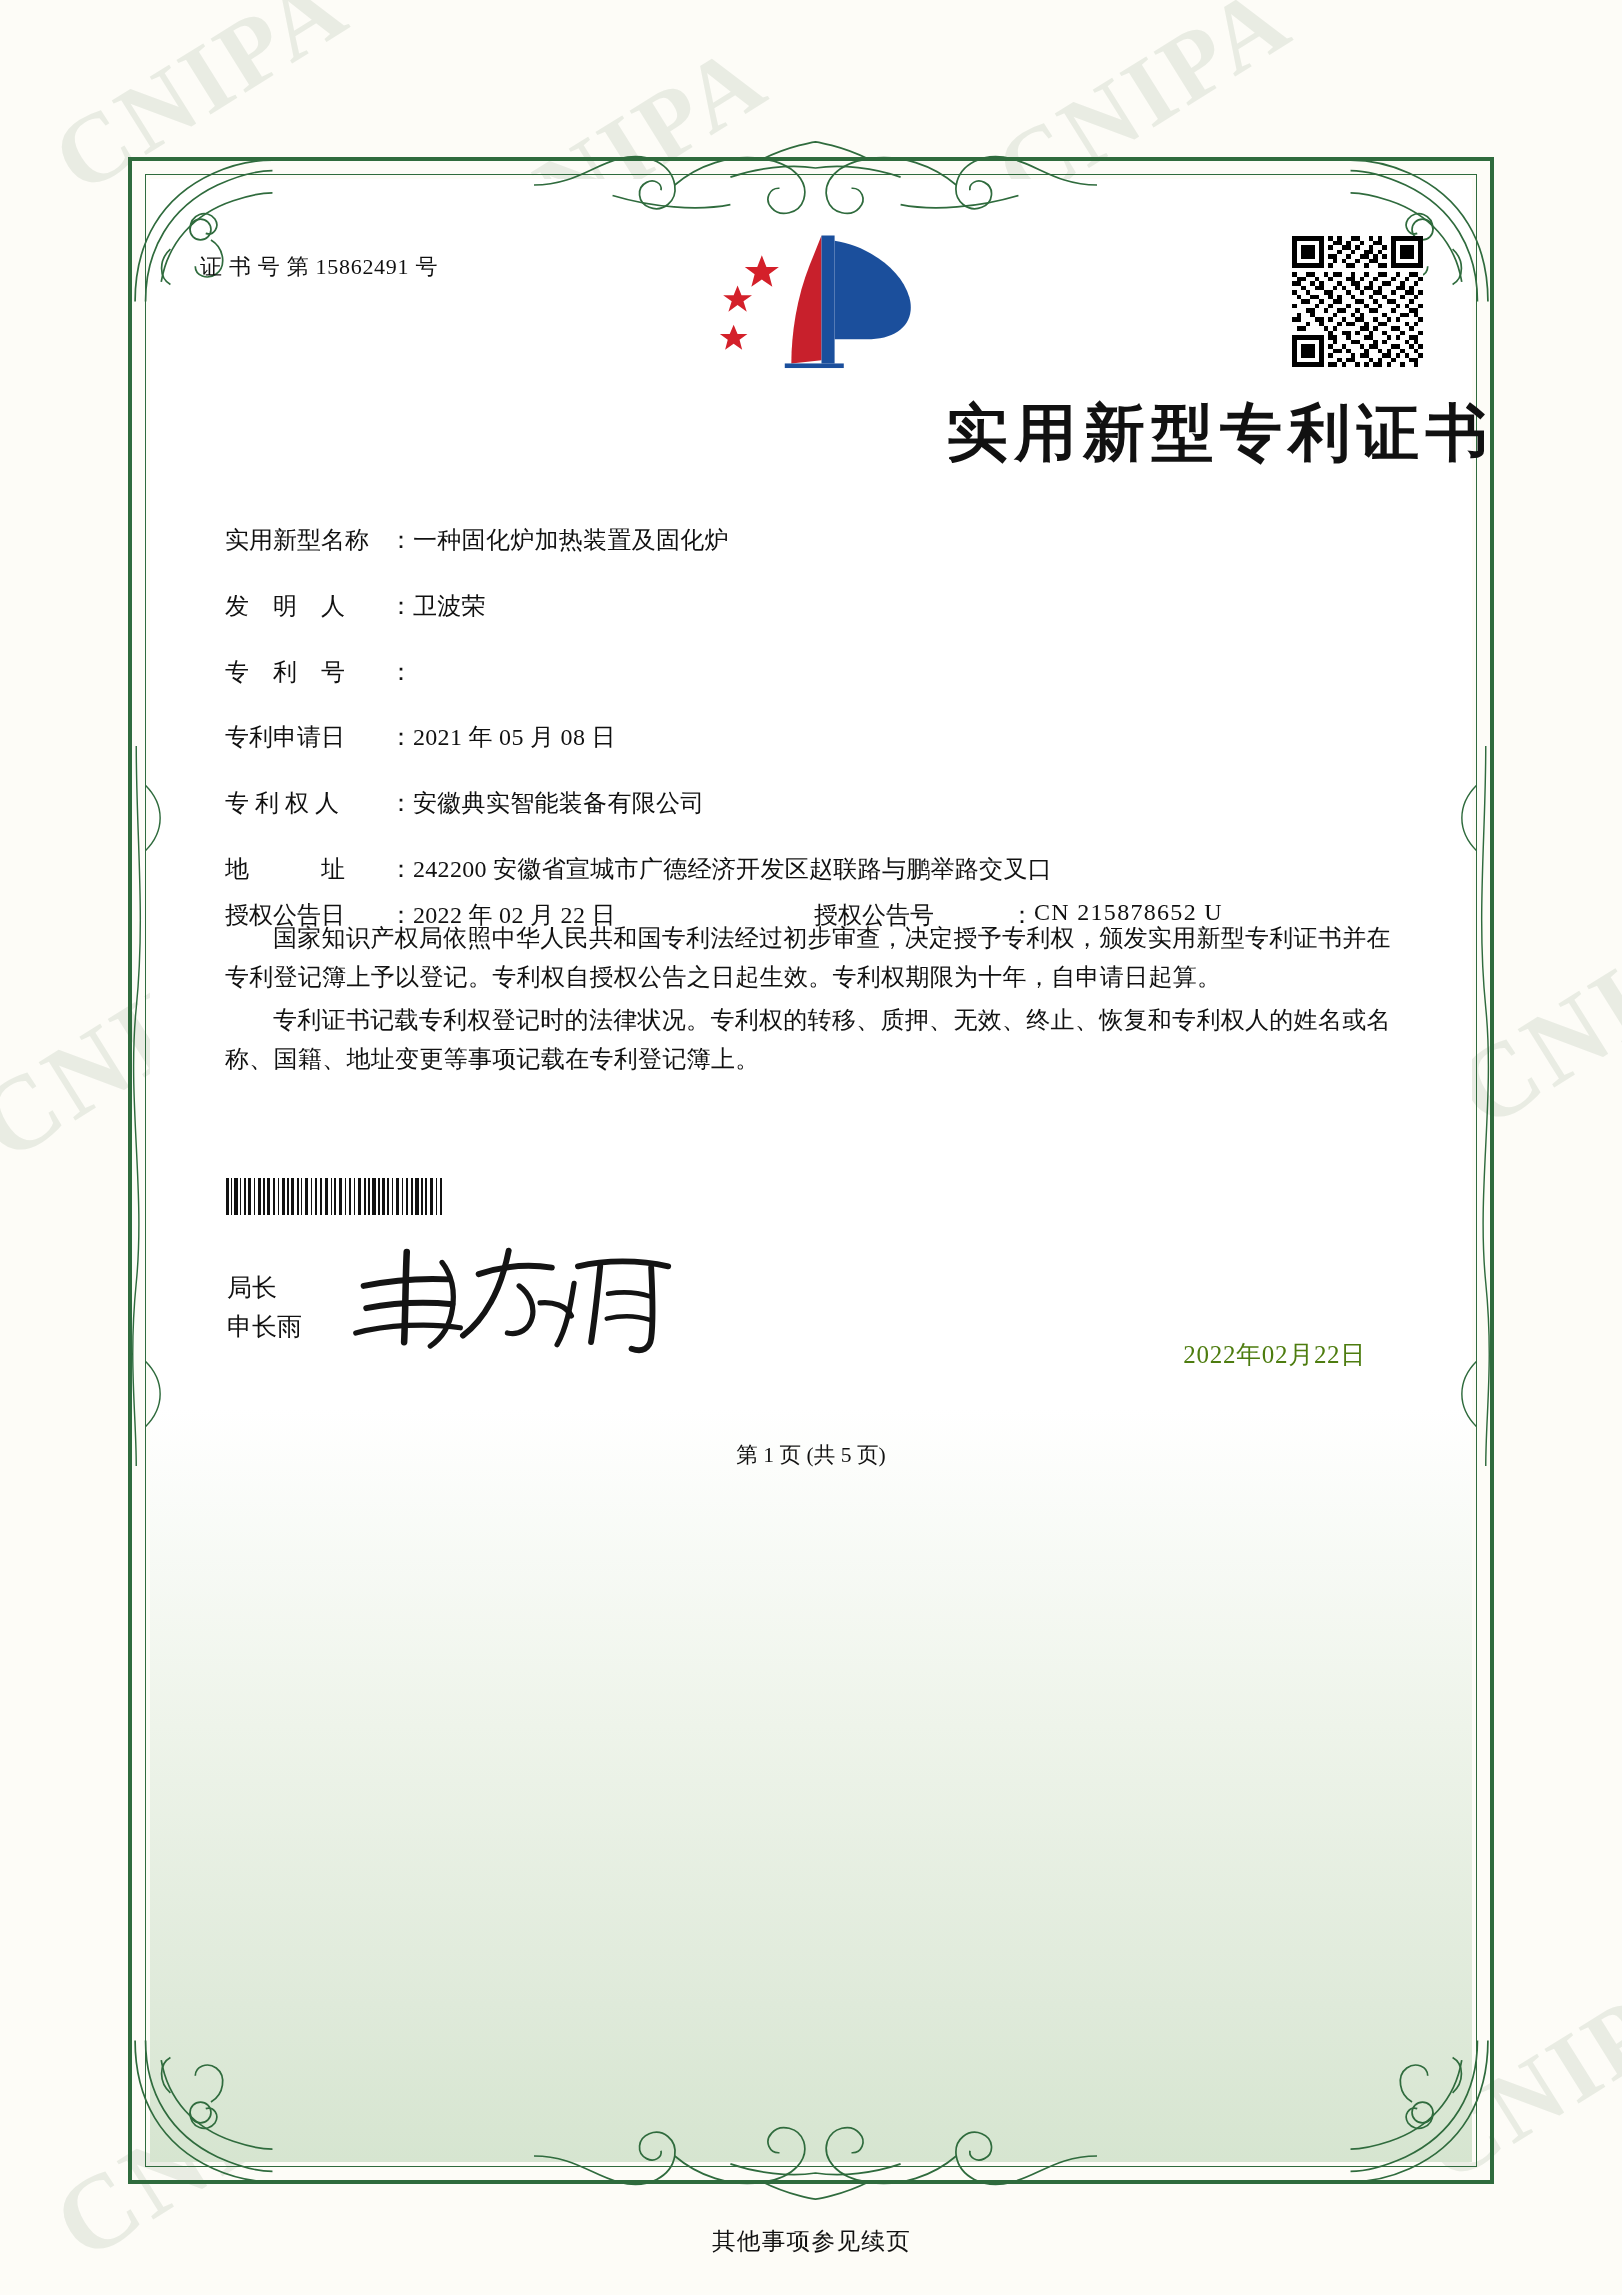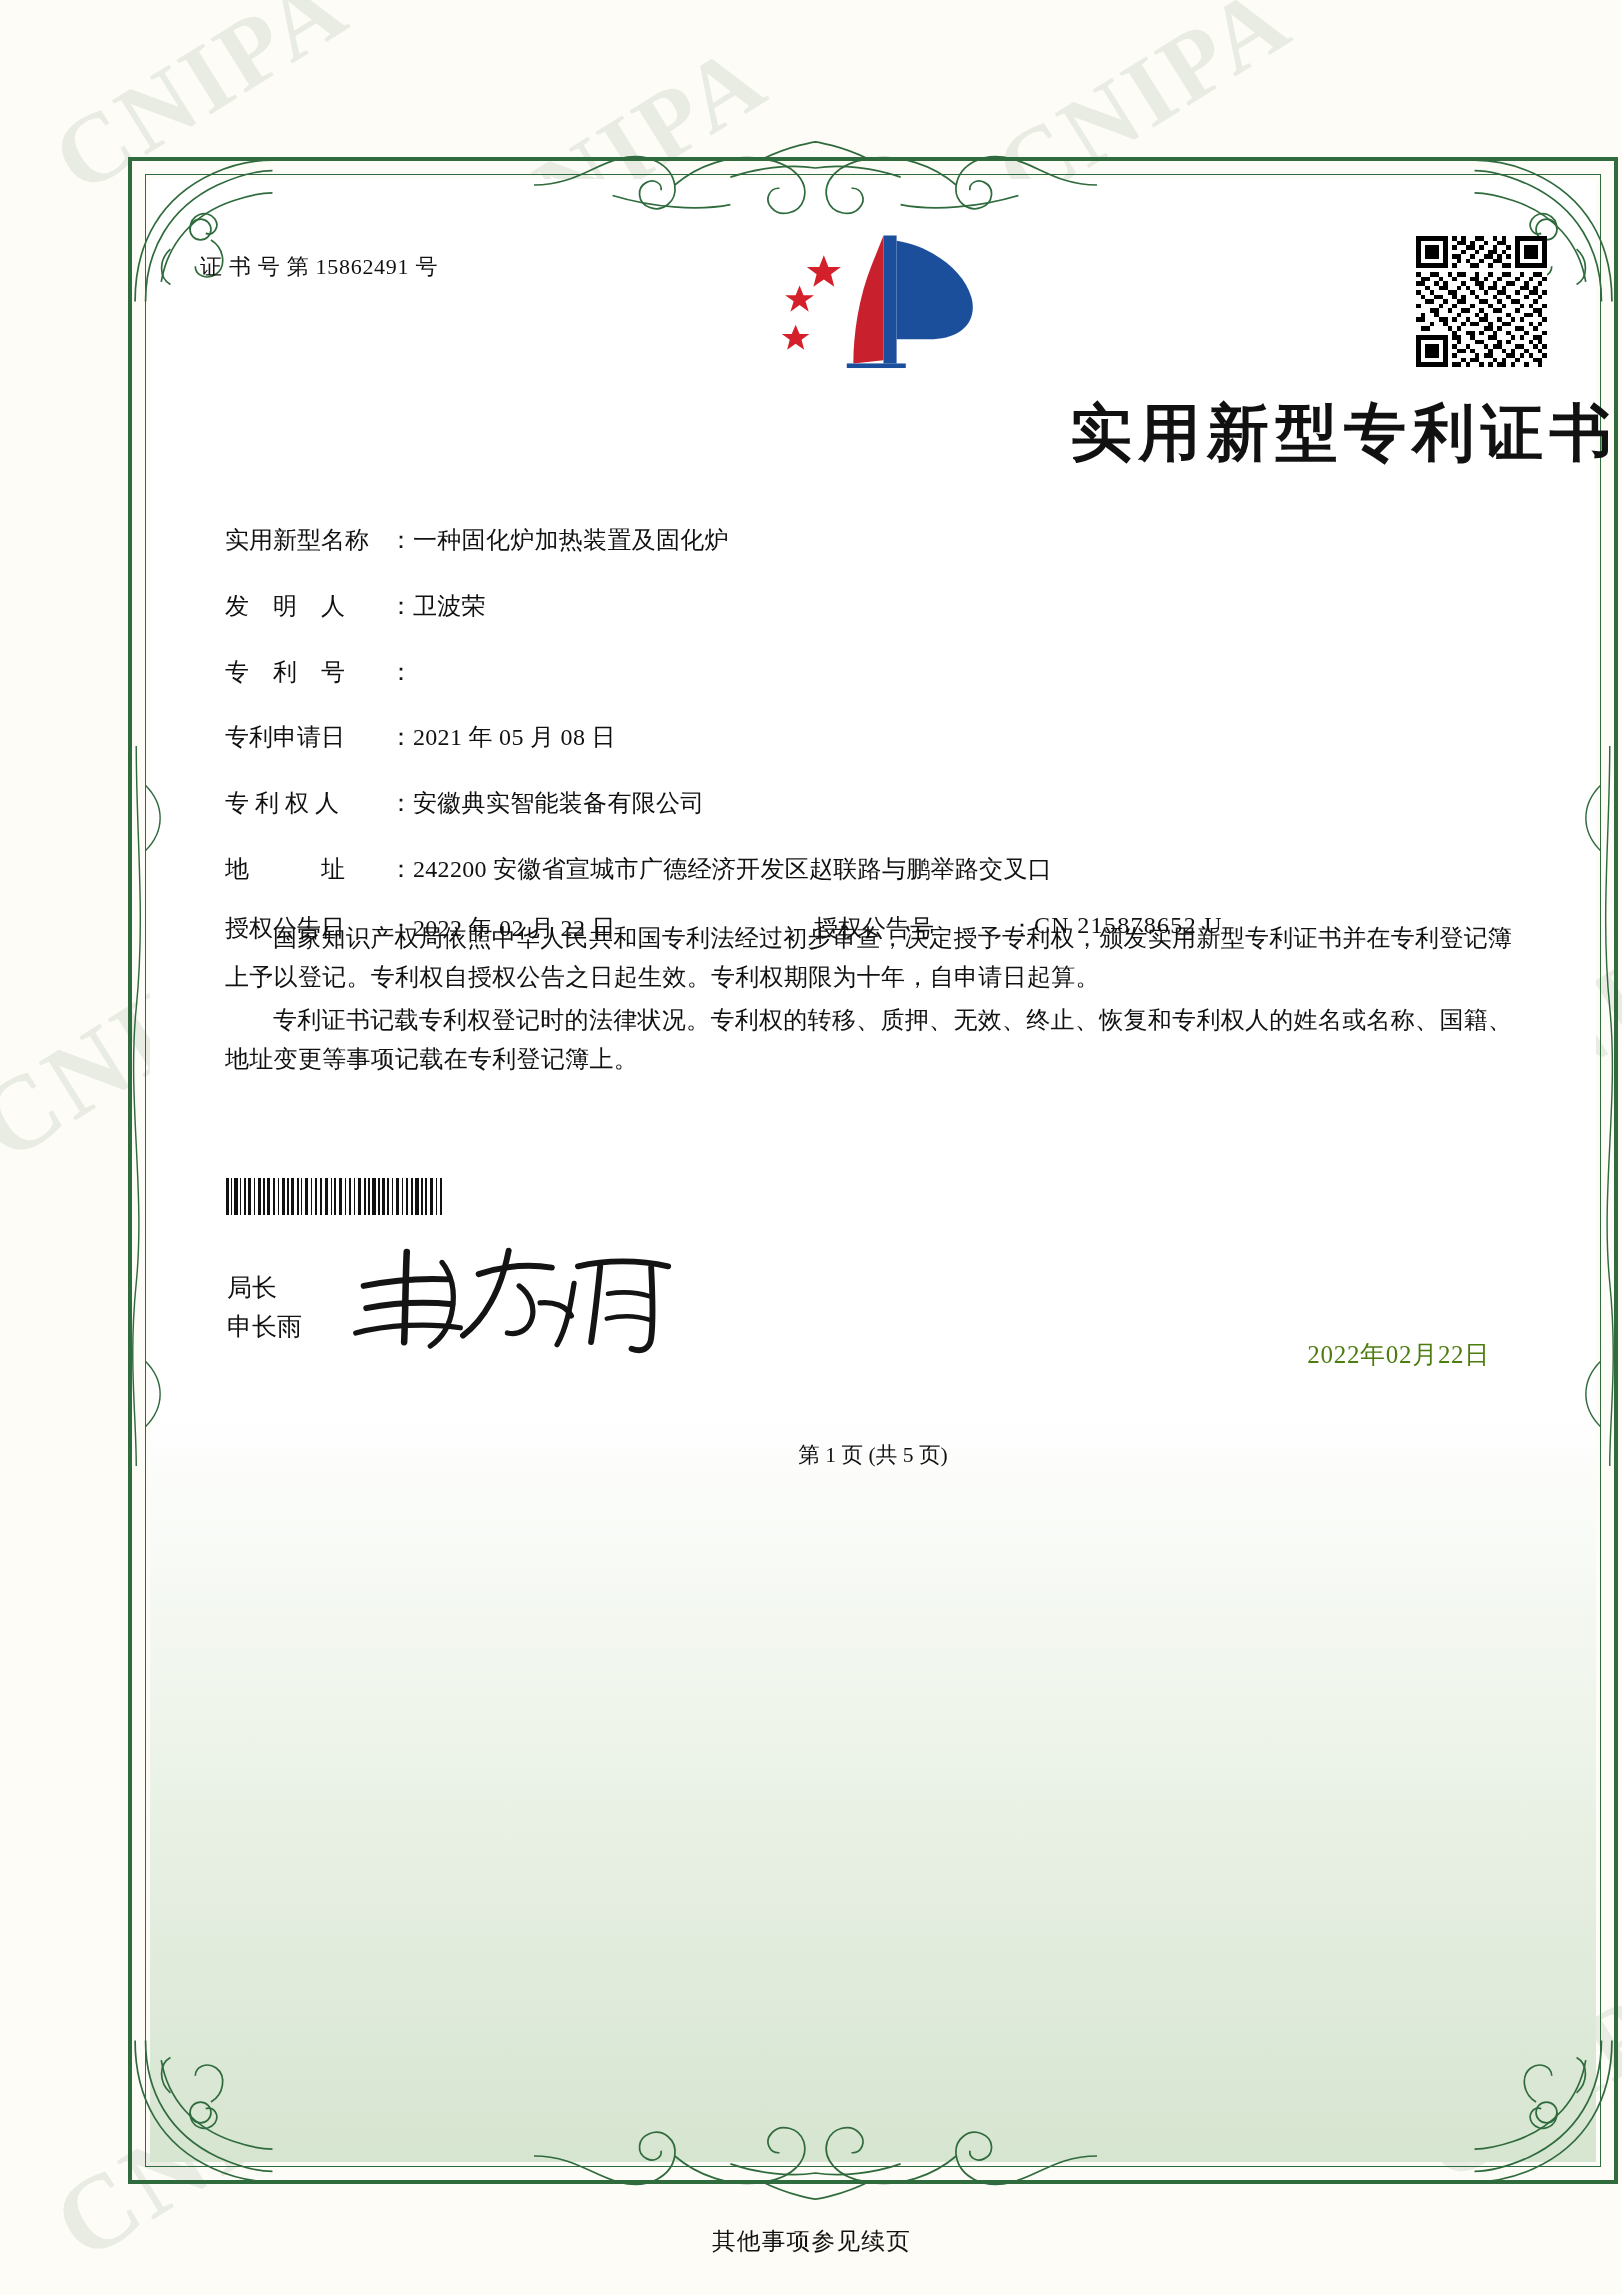--- a/index.html
+++ b/index.html
@@ -38,21 +38,21 @@
     transform: rotate(-32deg);
     white-space: nowrap;
     font-size: 79px;
   }
 
   
   .cert-frame {
     position: absolute;
     left: 128px;
     top: 157px;
-    width: 1490px;
+    width: 1366px;
     height: 2027px;
     box-sizing: border-box;
   }
   .frame-outer {
     position: absolute;
     inset: 0;
     border: 4.6px solid #2f6b3d;
     box-sizing: border-box;
   }
   .frame-inner {
@@ -608,21 +608,21 @@
         <div class="field-row">
           <div class="field-label">专利申请日</div>
           <div class="field-colon">：</div>
           <div class="field-value">2021 年 05 月 08 日</div>
         </div>
         <div class="field-row">
           <div class="field-label">专 利 权 人</div>
           <div class="field-colon">：</div>
           <div class="field-value">安徽典实智能装备有限公司</div>
         </div>
-        <div class="field-row" style="margin-bottom:25px;font-family:Liberation Serif, serif;">
+        <div class="field-row" style="margin-bottom:12px;font-family:Liberation Serif, serif;">
           <div class="field-label">地　　　址</div>
           <div class="field-colon">：</div>
           <div class="field-value" style="max-width:772px;">242200 安徽省宣城市广德经济开发区赵联路与鹏举路交叉口</div>
         </div>
 
         <div class="row-dual">
           <div class="dual-left">
             <div class="field-label">授权公告日</div>
             <div class="field-colon">：</div>
             <div class="field-value">2022 年 02 月 22 日</div>

